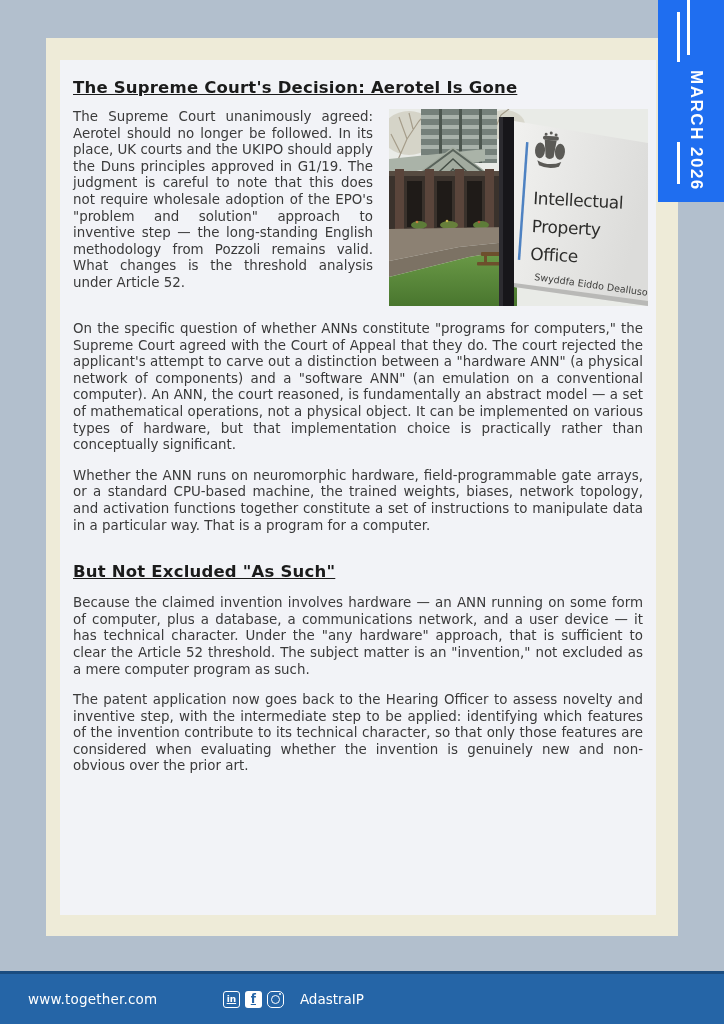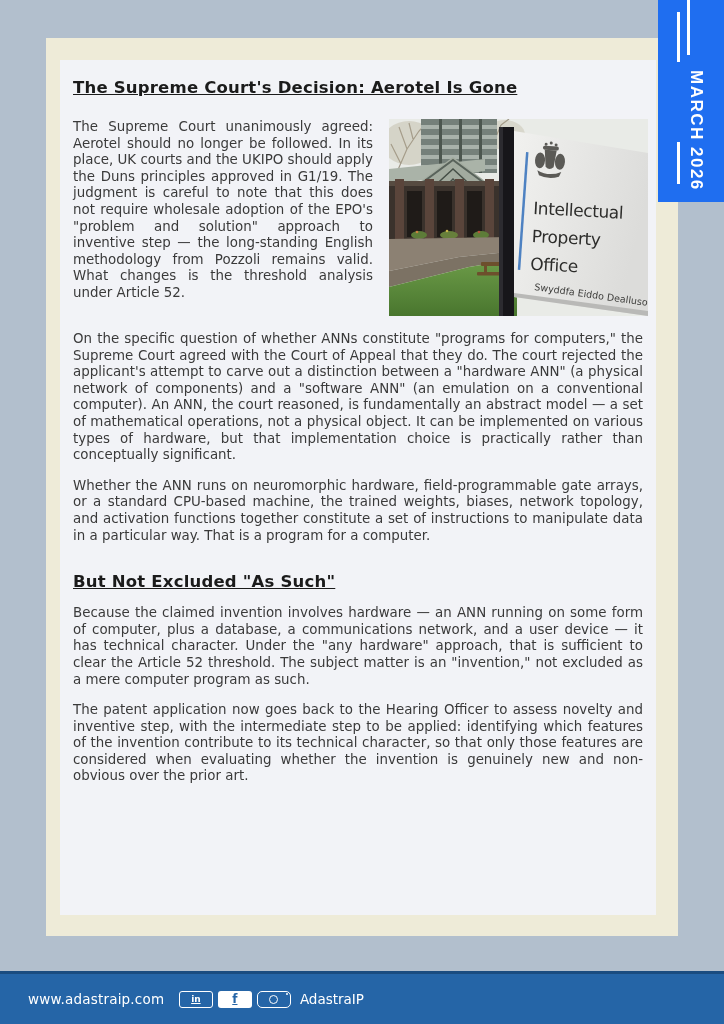--- a/index.html
+++ b/index.html
@@ -17,21 +17,21 @@
   
   .content {
     position:absolute; left:14px; top:22px; width:596px; height:855px;
     background:#f2f3f7; box-sizing:border-box; padding:10px 13px 0 13px;
     overflow:hidden;
   }
 
   .h-title {
     font-size:16.5px; font-weight:bold; color:#1b1b1b;
     text-decoration:underline; letter-spacing:0.2px;
-    margin:8px 0 22px 0;
+    margin:8px 0 12px 0;
   }
   .h-title2 {
     font-size:16.5px; font-weight:bold; color:#1b1b1b;
     text-decoration:underline; letter-spacing:0.2px;
     margin:28px 0 14px 0;
   }
   p.body-text {
     text-align:justify; font-size:13.4px; line-height:16.6px;
     color:#3a3a3a; margin:0 0 14px 0;
   }
@@ -67,33 +67,33 @@
   .footer .tagline {
     flex:1; text-align:center; font-size:19px; font-weight:bold;
     font-style:italic; letter-spacing:0.3px; white-space:nowrap;
     font-family:"Liberation Sans", sans-serif;
   }
   .footer .social {
     width:168px; display:flex; align-items:center; justify-content:flex-end;
     gap:5px; font-size:13.5px;
   }
   .icon {
-    width:34px; height:17px; box-sizing:border-box;
+    width:17px; height:17px; box-sizing:border-box;
     display:flex; align-items:center; justify-content:center; flex:0 0 auto;text-decoration:underline;
   }
   .icon.linkedin { border:1.7px solid #fff; border-radius:3px;
     font-size:9px; font-weight:bold; line-height:1; padding-top:1px; }
   .icon.facebook { background:#fff; border-radius:3px; color:#2565a7;
     font-size:12px; font-weight:bold; line-height:1; }
   .icon.instagram { border:1.7px solid #fff; border-radius:5px; position:relative; }
   .icon.instagram .lens { width:7px; height:7px; border:1.6px solid #fff;
     border-radius:50%; }
   .icon.instagram .dot { position:absolute; top:1.5px; right:1.5px;
     width:2px; height:2px; background:#fff; border-radius:50%; }
-  .handle { margin-left:4px; }
+  .handle { margin-left:11px; }
 </style>
 </head>
 <body>
 
 <div class="card">
   <div class="content">
 
     <div class="h-title">The Supreme Court's Decision: Aerotel Is Gone</div>
 
     <div class="row">
@@ -216,21 +216,21 @@
 </div>
 
 <div class="issue-tab">
   <div class="vline l1"></div>
   <div class="vline l2"></div>
   <div class="tab-label">MARCH 2026</div>
   <div class="vline l3"></div>
 </div>
 
 <div class="footer">
-  <div class="website">www.adastraip.com</div>
+  <div class="website">www.together.com</div>
   <div class="social">
     <div class="icon linkedin">in</div>
     <div class="icon facebook">f</div>
     <div class="icon instagram">
       <div class="lens"></div>
       <div class="dot"></div>
     </div>
     <div class="handle">AdastraIP</div>
   </div>
 </div>

